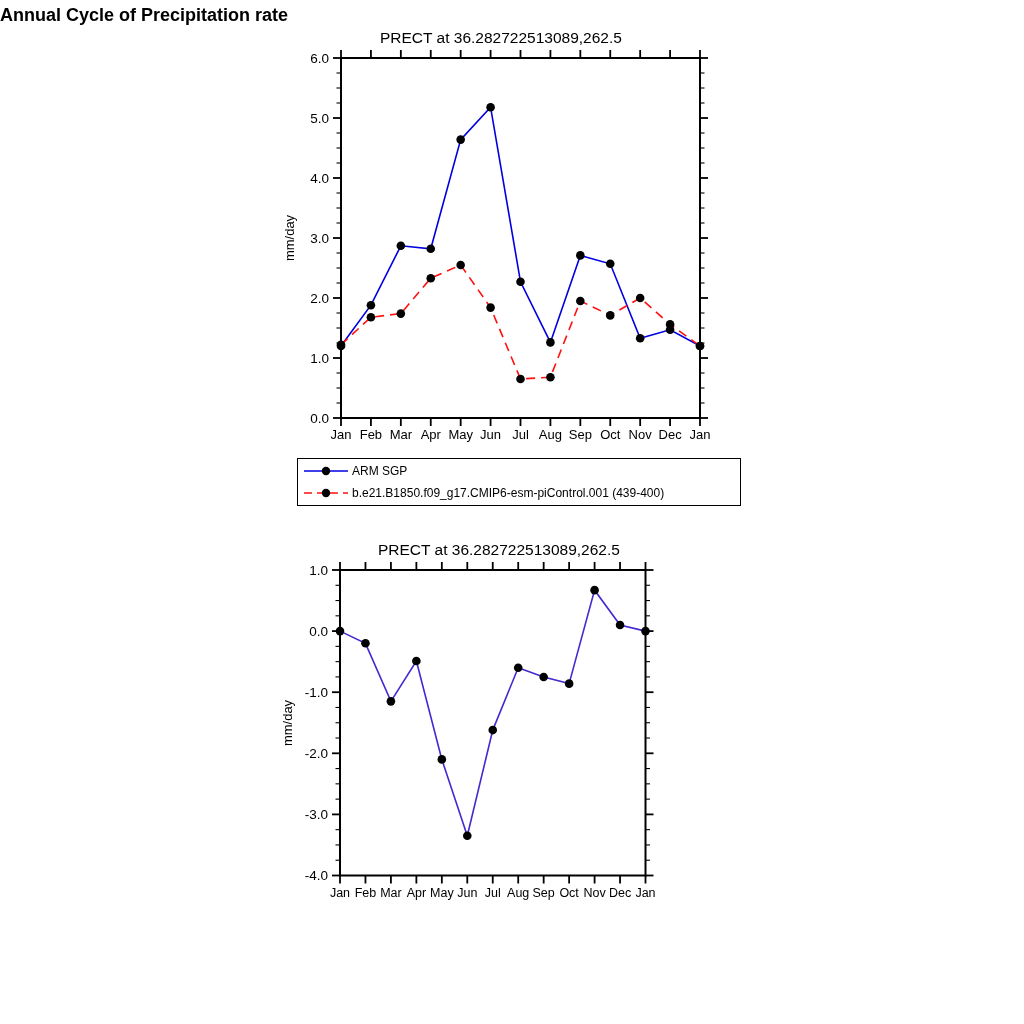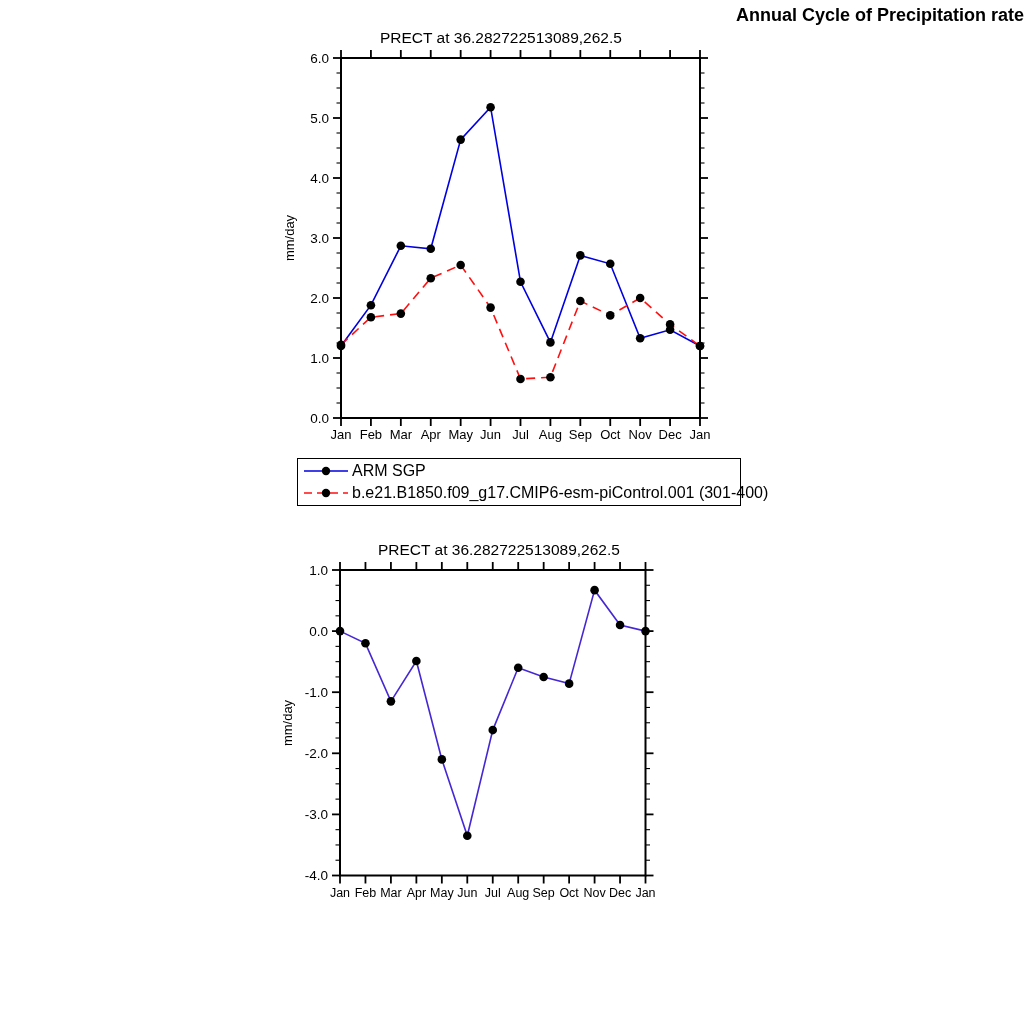--- a/index.html
+++ b/index.html
@@ -10,21 +10,21 @@
     background: #ffffff;
     font-family: "Liberation Sans", sans-serif;
     color: #000;
     overflow: hidden;
   }
   #plot-canvas { position: absolute; left: 0; top: 0; }
   .chart-title {
     position: absolute;
     font-weight: bold;
     white-space: nowrap;
-    text-align: right;
+    text-align: left;
   }
   .t1 { top: 5px; left: 0; width: 1024px; font-size: 18px; }
   .t2 { top: 520px; left: 0; width: 952px; font-size: 15.5px; }
   .chart-subtitle {
     position: absolute;
     font-size: 15.5px;
     white-space: nowrap;
     margin-left: 37px;
   }
   .s1 { top: 29px; left: 343px; }
@@ -46,21 +46,21 @@
     border: 1.5px solid #000;
     box-sizing: border-box;
     display: flex;
     flex-direction: column;
     justify-content: center;
     padding-left: 5px;
     background: #fff;
   }
   .legend-row { display: flex; align-items: center; height: 22px; }
   .legend-row svg { width: 46px; height: 12px; flex: none; }
-  .legend-row span { font-size: 16px; margin-left: 3px; white-space: nowrap; }
+  .legend-row span { font-size: 12px; margin-left: 3px; white-space: nowrap; }
 </style>
 </head>
 <body>
 
 <div class="page">
 
   <svg id="plot-canvas" width="1024" height="1024" viewBox="0 0 1024 1024">
       <rect x="341" y="58" width="359" height="360" fill="none" stroke="#000" stroke-width="2"></rect>
       <line x1="333" y1="418" x2="341" y2="418" stroke="#000" stroke-width="1.8"></line>
       <line x1="700" y1="418" x2="708" y2="418" stroke="#000" stroke-width="1.8"></line>
@@ -300,20 +300,20 @@
         <line class="legend-sample-line" x1="1" y1="6" x2="45" y2="6" stroke="#0000e0" stroke-width="1.6"></line>
         <circle class="legend-sample-dot" cx="23" cy="6" r="4.2" fill="#000"></circle>
       </svg>
       <span>ARM SGP</span>
     </div>
     <div class="legend-row">
       <svg viewBox="0 0 46 12">
         <line class="legend-sample-line" x1="1" y1="6" x2="45" y2="6" stroke="#ff1010" stroke-width="1.6" stroke-dasharray="8,5"></line>
         <circle class="legend-sample-dot" cx="23" cy="6" r="4.2" fill="#000"></circle>
       </svg>
-      <span>b.e21.B1850.f09_g17.CMIP6-esm-piControl.001 (301-400)</span>
+      <span>b.e21.B1850.f09_g17.CMIP6-esm-piControl.001 (439-400)</span>
     </div>
   </div>
 
   <div class="chart-subtitle s2">PRECT at 36.282722513089,262.5</div>
   <div class="ylabel yl2">mm/day</div>
 
 </div>
 
 </body></html>

